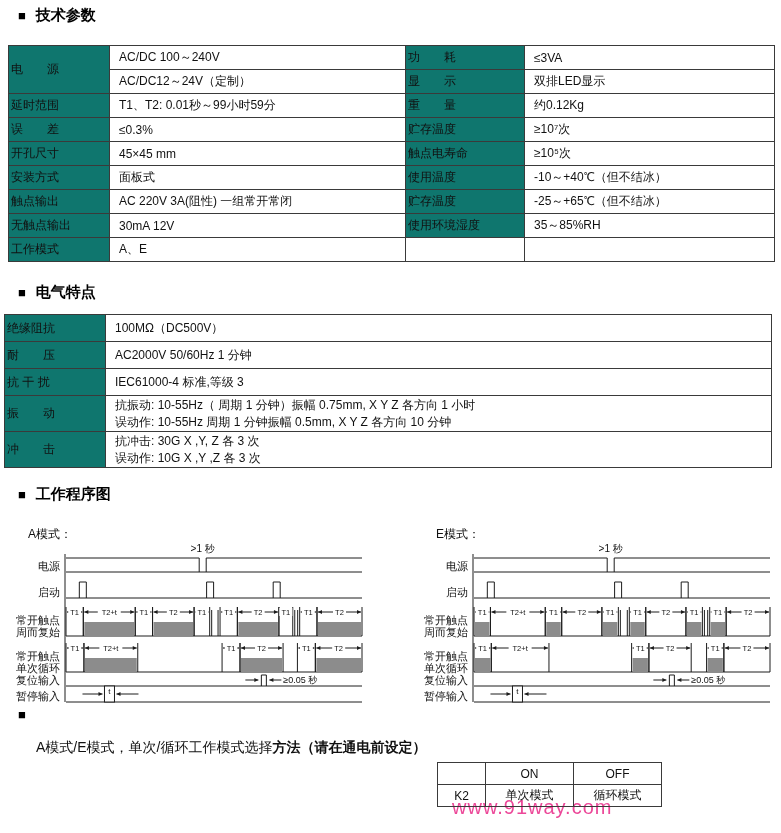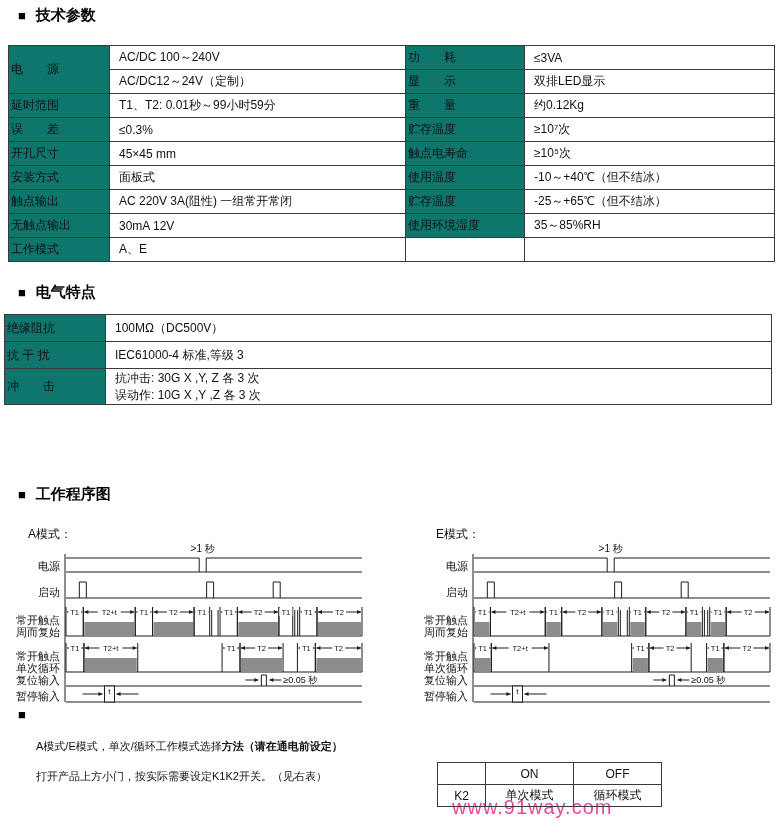--- a/index.html
+++ b/index.html
@@ -12,21 +12,21 @@
   td{border:1px solid #3a3a3a;font-size:12px;padding:0 2px;overflow:hidden;white-space:nowrap;}
   td.lab{background:#0f766e;text-align:left;}
   td.val{background:#fff;padding-left:9px;text-align:left;}
   td.vempty{background:#fff;}
   #tech-table td{height:23px;}
   #elec-table td.r1{height:26px;}
   #elec-table td.r2{height:35px;}
   #elec-table .ln{line-height:17px;}
   #k-table td{height:21px;text-align:center;background:transparent;}
   .diagram{position:absolute;}
-  .mode-line{position:absolute;left:36px;font-size:11px;white-space:nowrap;}
+  .mode-line{position:absolute;left:36px;font-size:14px;white-space:nowrap;}
   .watermark{position:absolute;left:452px;top:796px;font-size:20px;letter-spacing:1px;
              color:#ec4899;z-index:0;}
 </style>
 </head>
 <body>
 
 <div class="page">
 
   <div class="sec-title" style="top:6px;">
     <span class="blk">■</span>
@@ -108,23 +108,36 @@
         <col style="width:666px">
       </colgroup>
     <tbody>
         <tr>
           <td class="lab r1">绝缘阻抗</td>
           <td class="val r1">
             <div class="ln">100MΩ（DC500V）</div>
           </td>
         </tr>
         <tr>
+          <td class="lab r1">耐　　压</td>
+          <td class="val r1">
+            <div class="ln">AC2000V 50/60Hz 1 分钟</div>
+          </td>
+        </tr>
+        <tr>
           <td class="lab r1">抗 干 扰</td>
           <td class="val r1">
             <div class="ln">IEC61000-4 标准,等级 3</div>
+          </td>
+        </tr>
+        <tr>
+          <td class="lab r2">振　　动</td>
+          <td class="val r2">
+            <div class="ln">抗振动: 10-55Hz（ 周期 1 分钟）振幅 0.75mm, X Y Z 各方向 1 小时</div>
+            <div class="ln">误动作: 10-55Hz 周期 1 分钟振幅 0.5mm, X Y Z 各方向 10 分钟</div>
           </td>
         </tr>
         <tr>
           <td class="lab r2">冲　　击</td>
           <td class="val r2">
             <div class="ln">抗冲击: 30G  X ,Y, Z 各 3 次</div>
             <div class="ln">误动作: 10G  X ,Y ,Z 各 3 次</div>
           </td>
         </tr>
       </tbody>
@@ -484,21 +497,20 @@
         </g>
       </svg></div>
 
   <div class="sec-title" style="top:708px;">
     <span class="blk">■</span>
   </div>
 
   <div class="mode-line" style="top:739px;">
     <span>A模式/E模式，单次/循环工作模式选择</span><b>方法（请在通电前设定）</b>
   </div>
-  <div class="mode-line" style="top:769px;">打开产品上方小门，按实际需要设定K1K2开关。（见右表）</div>
 
   <div class="watermark">www.91way.com</div>
 
   <table id="k-table" style="left:437px;top:762px;width:224px;z-index:2;border-radius:7px;">
     <colgroup>
         <col style="width:48px">
         <col style="width:88px">
         <col style="width:88px">
       </colgroup>
     <tbody>

